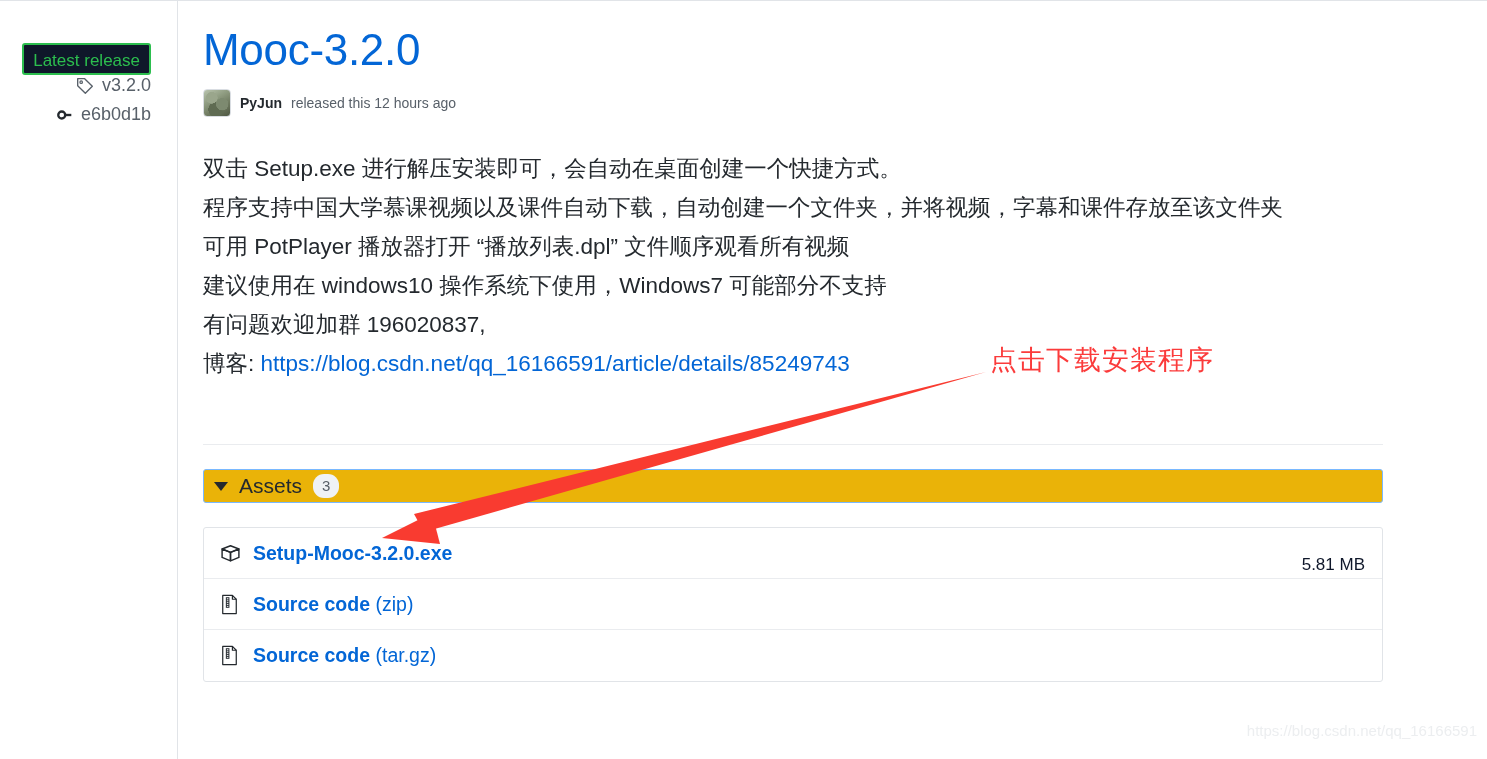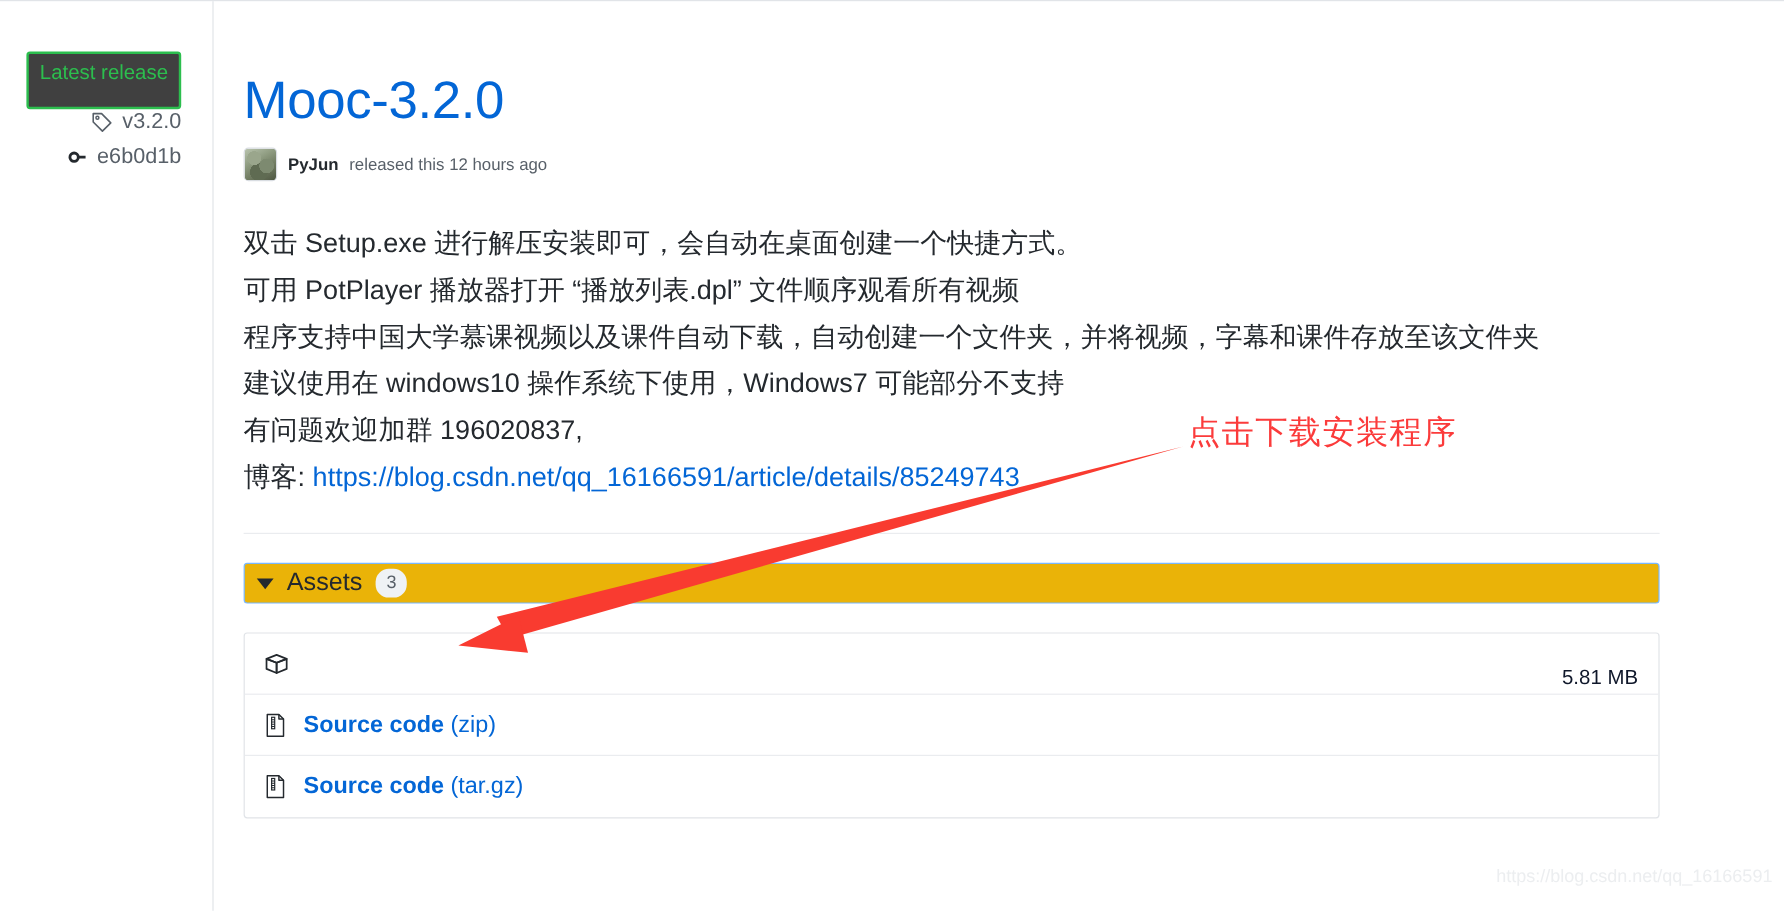--- a/index.html
+++ b/index.html
@@ -36,22 +36,22 @@
     padding-right: 26px;
     padding-top: 42px;
   }
   .latest-release {
     display: inline-block;
     border: 2px solid #2cbe4e;
     border-radius: 3px;
     color: #2cbe4e;
     font-size: 17px;
     line-height: 1;
-    padding: 7px 9px 20px 9px;
-    background: #404040;
+    padding: 7px 9px 4px 9px;
+    background: #0f172a;
   }
   .meta-row {
     display: flex;
     align-items: center;
     justify-content: flex-end;
     gap: 7px;
     color: #586069;
     font-size: 18px;
     margin-top: 0;
     white-space: nowrap;
@@ -66,21 +66,21 @@
   }
 
   
   .main {
     position: absolute;
     left: 179px;
     top: 0;
     width: 1308px;
     height: 650px;
     padding-left: 24px;
-    padding-top: 60px;
+    padding-top: 26px;
     box-sizing: border-box;
   }
   .release-title {
     font-size: 44px;
     line-height: 1.05;
     font-weight: 400;
     color: #0366d6;
     margin: 0;
     letter-spacing: -0.3px;
   }
@@ -274,22 +274,22 @@
     <h1 class="release-title">Mooc-3.2.0</h1>
 
     <div class="author-line">
       <span class="avatar"></span>
       <span class="author-name">PyJun</span>
       <span>released this 12 hours ago</span>
     </div>
 
     <div class="body-text">
       <span class="line">双击 Setup.exe 进行解压安装即可，会自动在桌面创建一个快捷方式。</span>
+      <span class="line">程序支持中国大学慕课视频以及课件自动下载，自动创建一个文件夹，并将视频，字幕和课件存放至该文件夹</span>
       <span class="line">可用 PotPlayer 播放器打开 “播放列表.dpl” 文件顺序观看所有视频</span>
-      <span class="line">程序支持中国大学慕课视频以及课件自动下载，自动创建一个文件夹，并将视频，字幕和课件存放至该文件夹</span>
       <span class="line">建议使用在 windows10 操作系统下使用，Windows7 可能部分不支持</span>
       <span class="line">有问题欢迎加群 196020837,</span>
       <span class="line">
         <span>博客: </span><a class="link-blue" href="#">https://blog.csdn.net/qq_16166591/article/details/85249743</a>
       </span>
     </div>
 
     <div class="divider"></div>
 
     <div class="assets-header">
@@ -301,20 +301,21 @@
     <div class="assets-box">
 
       <div class="asset-row">
         <span class="asset-icon">
           <svg width="21" height="21" viewBox="0 0 16 16" aria-hidden="true">
             <path d="M1.6 4.6 8 2.1l6.4 2.5-6.4 2.5z" fill="none" stroke="#24292e" stroke-width="1.1" stroke-linejoin="round"></path>
             <path d="M1.6 4.6v6.4L8 13.6V7.1z" fill="none" stroke="#24292e" stroke-width="1.1" stroke-linejoin="round"></path>
             <path d="M14.4 4.6v6.4L8 13.6V7.1z" fill="none" stroke="#24292e" stroke-width="1.1" stroke-linejoin="round"></path>
           </svg>
         </span>
+        <span class="asset-name"><span>Setup-Mooc-3.2.0.exe</span><span class="suffix"></span></span>
         <span class="asset-size">5.81 MB</span>
       </div>
 
       <div class="asset-row">
         <span class="asset-icon">
           <svg width="19" height="21" viewBox="0 0 14 18" aria-hidden="true">
             <path d="M1.2 1.2h8.3l3.3 3.3v12.3H1.2z" fill="none" stroke="#24292e" stroke-width="1.05" stroke-linejoin="round"></path>
             <path d="M9.5 1.2v3.3h3.3" fill="none" stroke="#24292e" stroke-width="1.05" stroke-linejoin="round"></path>
             <rect x="4.3" y="3.2" width="2.2" height="8.2" fill="none" stroke="#24292e" stroke-width="0.85"></rect>
             <line x1="4.3" y1="5" x2="6.5" y2="5" stroke="#24292e" stroke-width="0.8"></line>

